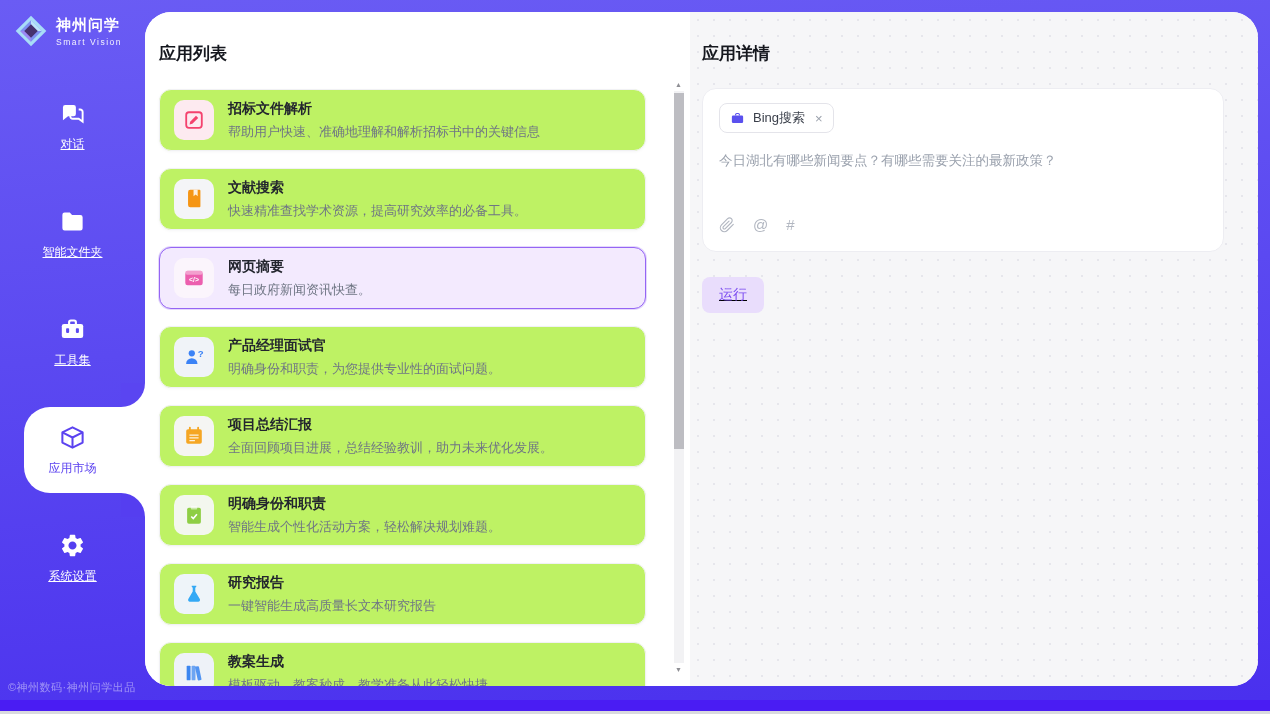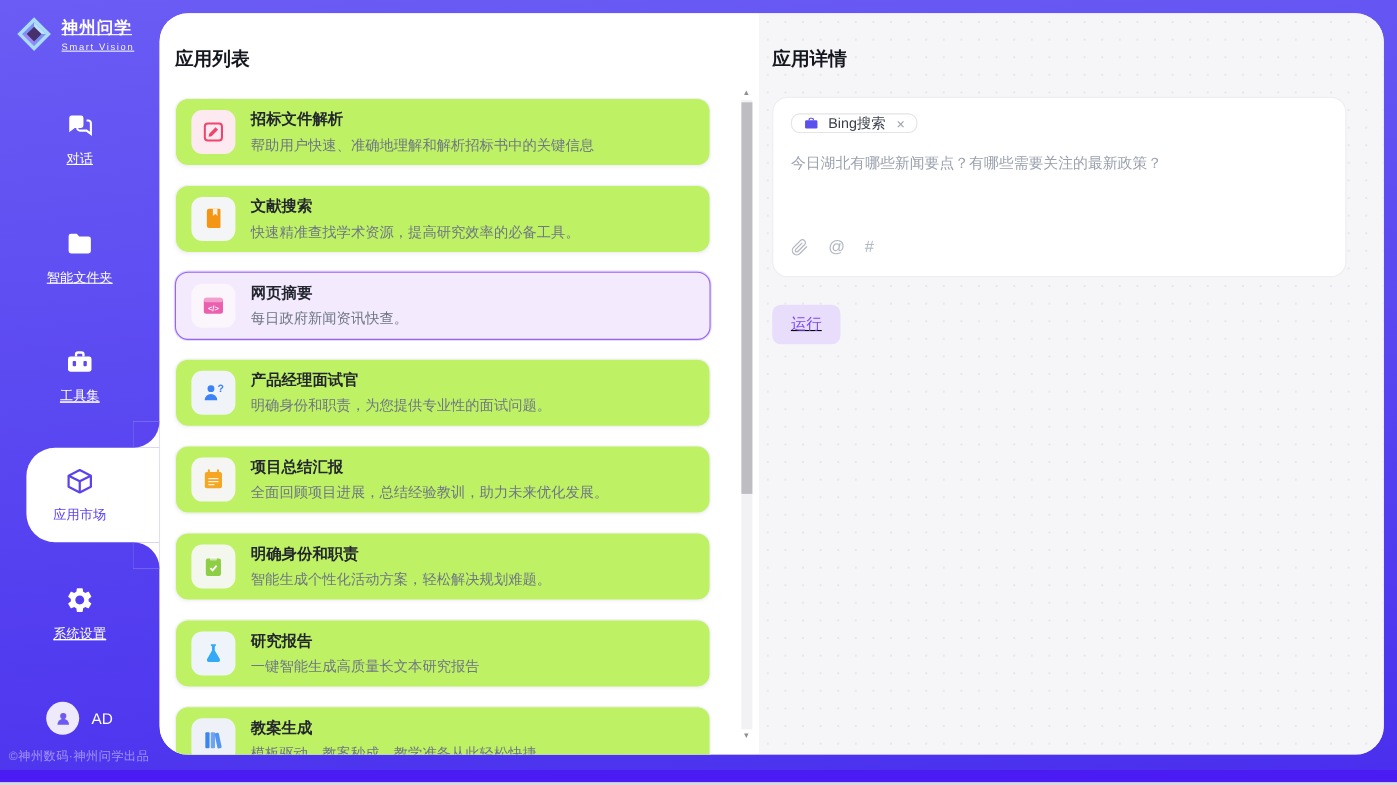--- a/index.html
+++ b/index.html
@@ -11,21 +11,21 @@
     overflow:hidden;
   }
   .app-frame {
     position:absolute; left:0; top:0; right:0; height:700px;
     background:linear-gradient(175deg,#6a5cf4 0%,#5b49f1 45%,#4a30ee 100%);
   }
   .bottom-bar { position:absolute; left:0; top:700px; right:0; height:11px; background:#4a1cf3; }
 
   
   .sidebar { position:absolute; left:0; top:0; width:145px; height:700px; color:#fff; }
-  .logo { position:absolute; top:13px; left:13px; display:flex; align-items:center; gap:7px;text-decoration:underline; }
+  .logo { position:absolute; top:13px; left:13px; display:flex; align-items:center; gap:7px; }
   .logo svg { width:36px; height:36px; }
   .brand-name { font-size:15px; font-weight:bold; letter-spacing:1px; }
   .brand-sub { font-size:8.5px; letter-spacing:1.5px; opacity:.92; margin-top:2px; }
 
   .nav { position:absolute; top:72px; left:0; right:0;text-decoration:underline; }
   .nav-item {
     height:108px; position:relative; cursor:pointer;
     display:flex; flex-direction:column; align-items:center; justify-content:center; gap:9px;
     color:#fff;
   }
@@ -81,21 +81,21 @@
     background-size:16px 16px;
     padding:30px 34px 0 12px; position:relative;
   }
   .input-card {
     margin-top:23px; height:164px; background:#fff;
     border:1px solid #ededf2; border-radius:14px; padding:14px 16px;
     display:flex; flex-direction:column;
   }
   .tool-tag {
     display:inline-flex; align-items:center; gap:8px; width:max-content;
-    border:1px solid #e4e4ea; border-radius:8px; height:18px; padding:0 10px;
+    border:1px solid #e4e4ea; border-radius:8px; height:30px; padding:0 10px;
     background:#fff; font-size:13px; color:#3a3f4a; cursor:pointer;
   }
   .tool-tag svg { width:15px; height:15px; color:#5a50ee; }
   .tag-close { color:#9aa0ab; font-size:13px; margin-left:2px; cursor:pointer; }
   .question { margin-top:19px; font-size:13.5px; color:#9aa1ad; flex:1; cursor:text; }
   .attach-row { display:flex; align-items:center; gap:18px; color:#b2b7c1; padding-bottom:4px; }
   .attach-row .att { display:flex; align-items:center; cursor:pointer; }
   .attach-row svg { width:16px; height:16px; }
   .att-glyph { font-size:15px; line-height:16px; }
   .run-row { display:flex; margin-top:25px;text-decoration:underline; }
@@ -169,29 +169,20 @@
         <div class="nav-item">
           <span class="nav-icon">
             <svg viewBox="0 0 24 24" fill="currentColor">
               <path d="M19.14 12.94c.04-.3.06-.61.06-.94 0-.32-.02-.64-.07-.94l2.03-1.58c.18-.14.23-.41.12-.61l-1.92-3.32c-.12-.22-.37-.29-.59-.22l-2.39.96c-.5-.38-1.03-.7-1.62-.94l-.36-2.54c-.04-.24-.24-.41-.48-.41h-3.84c-.24 0-.43.17-.47.41l-.36 2.54c-.59.24-1.13.57-1.62.94l-2.39-.96c-.22-.08-.47 0-.59.22L2.74 8.87c-.12.21-.08.47.12.61l2.03 1.58c-.05.3-.09.63-.09.94s.02.64.07.94l-2.03 1.58c-.18.14-.23.41-.12.61l1.92 3.32c.12.22.37.29.59.22l2.39-.96c.5.38 1.03.7 1.62.94l.36 2.54c.05.24.24.41.48.41h3.84c.24 0 .44-.17.47-.41l.36-2.54c.59-.24 1.13-.56 1.62-.94l2.39.96c.22.08.47 0 .59-.22l1.92-3.32c.12-.22.07-.47-.12-.61l-2.01-1.58zM12 15.6c-1.98 0-3.6-1.62-3.6-3.6s1.62-3.6 3.6-3.6 3.6 1.62 3.6 3.6-1.62 3.6-3.6 3.6z"></path>
             </svg>
           </span>
           <span class="nav-label underline">系统设置</span>
         </div>
       </nav>
 
-    <div class="user-row">
-      <div class="avatar">
-        <svg viewBox="0 0 24 24" fill="currentColor">
-          <circle cx="12" cy="8.5" r="4"></circle>
-            <path d="M4.5 19.5a7.5 7.5 0 0 1 15 0z"></path>
-        </svg>
-      </div>
-      <span>AD</span>
-    </div>
 
     <div class="side-footer">©神州数码·神州问学出品</div>
   </aside>
 
   <main class="content">
 
     <section class="list-panel">
       <h2 class="panel-title">应用列表</h2>
       <div class="apps" id="apps">
           <div class="card">

